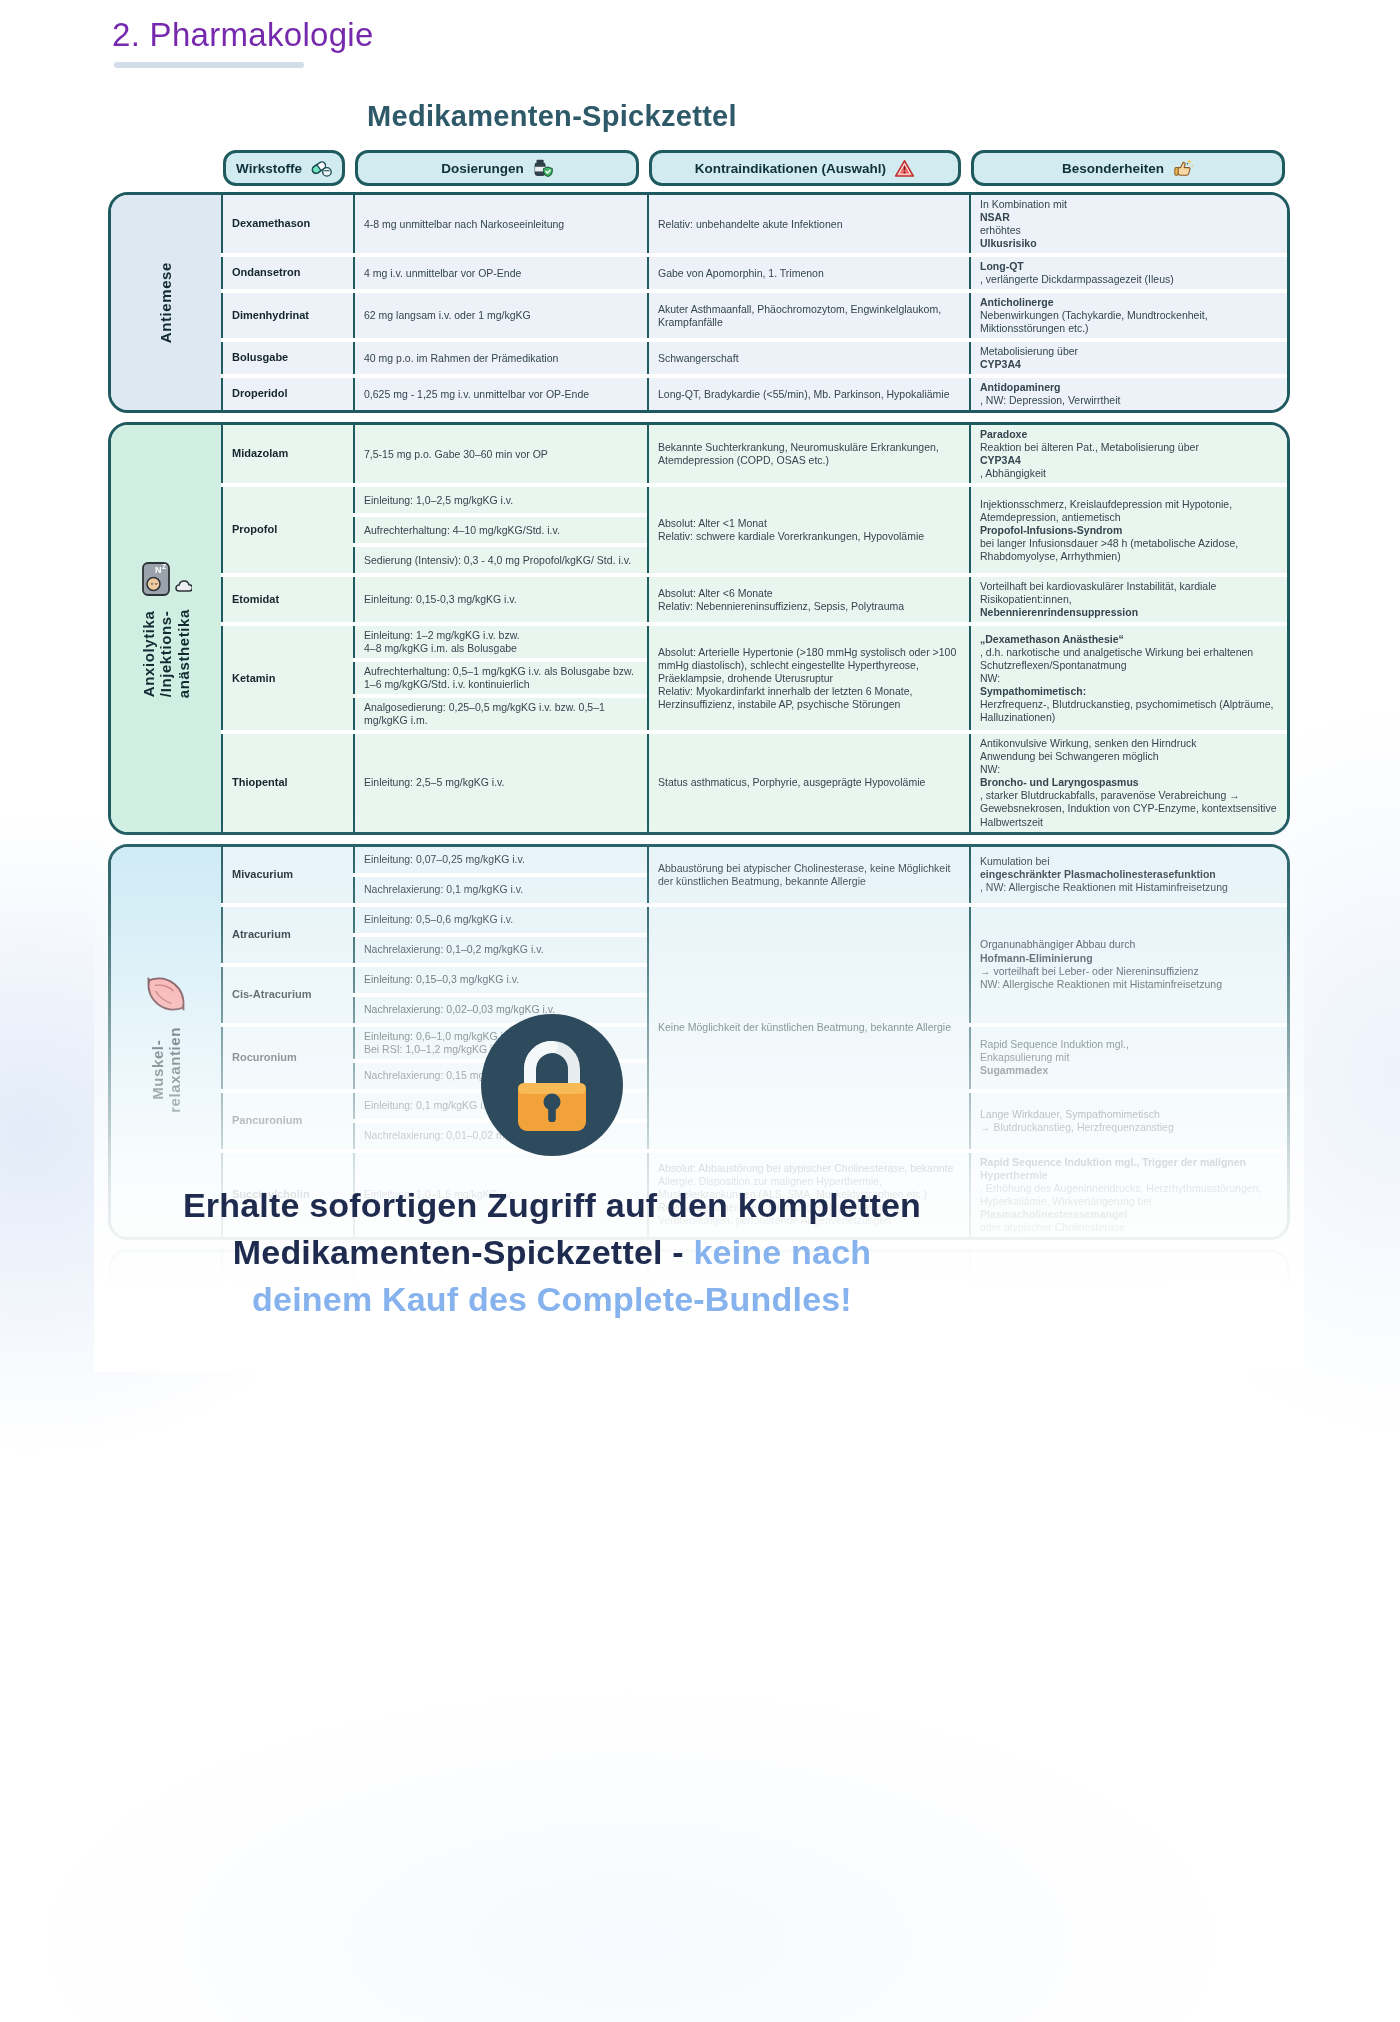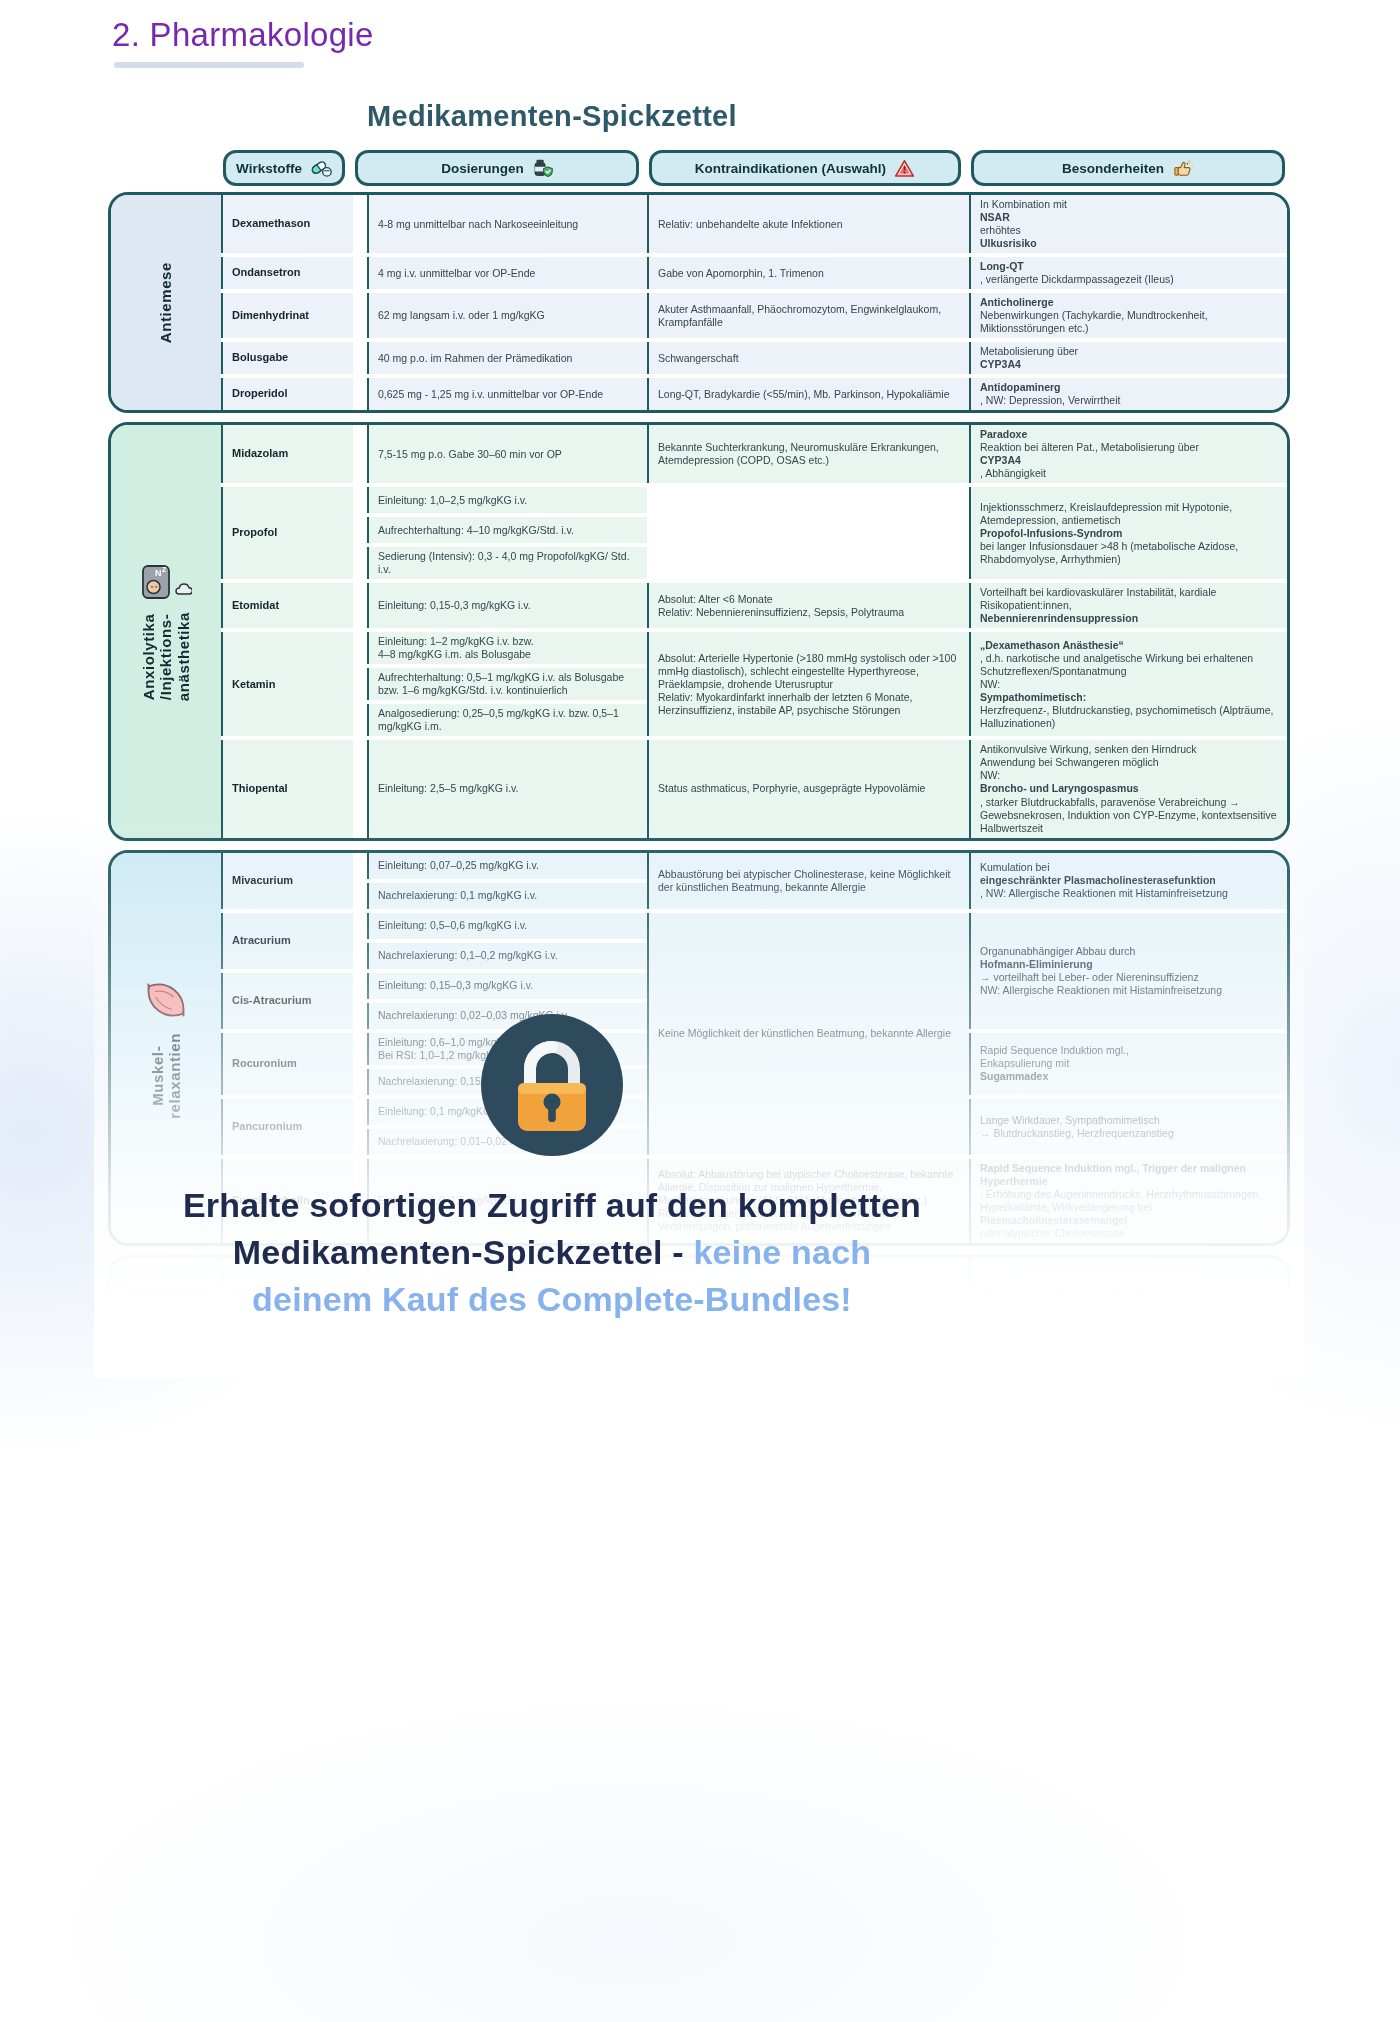--- a/index.html
+++ b/index.html
@@ -29,21 +29,21 @@
     position:relative;row-gap:4px;border:3px solid #1f5a61;border-radius:20px;
     overflow:hidden;background:#ffffff;margin-bottom:9px;
   }
   .cell{
     padding:3px 9px;font-size:10.5px;line-height:1.24;color:#34454f;
     display:flex;flex-direction:column;justify-content:center;
     white-space:pre-line;border-left:2px solid #1f5a61;min-height:20px;
   }
   .label{border-left:none;grid-column:1;align-items:center;justify-content:center;gap:10px;padding:6px 2px;}
   .cName{grid-column:2;}
-  .cDose{grid-column:3;margin-left:14px;}
+  .cDose{grid-column:3;}
   .cKon{grid-column:4;}
   .cBes{grid-column:5;}
   .name{font-weight:bold;color:#14252d;font-size:11px;}
   .vtext{
     writing-mode:vertical-rl;transform:rotate(180deg);
     font-weight:bold;font-size:15px;color:#122b33;text-align:center;
     white-space:pre;letter-spacing:.6px;line-height:1.15;
   }
   .s1 .cell{background:#edf2f9;}   .s1 .label{background:#dde8f3;}
   .s2 .cell{background:#e9f6f0;}   .s2 .label{background:#d0efe2;}
@@ -181,20 +181,22 @@
 
     <div class="cell cName name" style="grid-row:1">Midazolam</div>
     <div class="cell cDose" style="grid-row:1">7,5-15 mg p.o. Gabe 30–60 min vor OP</div>
     <div class="cell cKon" style="grid-row:1">Bekannte Suchterkrankung, Neuromuskuläre Erkrankungen, Atemdepression (COPD, OSAS etc.)</div>
     <div class="cell cBes" style="grid-row:1"><b>Paradoxe</b> Reaktion bei älteren Pat., Metabolisierung über <b>CYP3A4</b>, Abhängigkeit</div>
 
     <div class="cell cName name" style="grid-row:2/span 3">Propofol</div>
     <div class="cell cDose" style="grid-row:2">Einleitung: 1,0–2,5 mg/kgKG i.v.</div>
     <div class="cell cDose" style="grid-row:3">Aufrechterhaltung: 4–10 mg/kgKG/Std. i.v.</div>
     <div class="cell cDose" style="grid-row:4">Sedierung (Intensiv): 0,3 - 4,0 mg Propofol/kgKG/ Std. i.v.</div>
+    <div class="cell cKon" style="grid-row:2/span 3">Absolut: Alter &lt;1 Monat
+Relativ: schwere kardiale Vorerkrankungen, Hypovolämie</div>
     <div class="cell cBes" style="grid-row:2/span 3">Injektionsschmerz, Kreislaufdepression mit Hypotonie, Atemdepression, antiemetisch
 <b>Propofol-Infusions-Syndrom</b> bei langer Infusionsdauer &gt;48 h (metabolische Azidose, Rhabdomyolyse, Arrhythmien)</div>
 
     <div class="cell cName name" style="grid-row:5">Etomidat</div>
     <div class="cell cDose" style="grid-row:5">Einleitung: 0,15-0,3 mg/kgKG i.v.</div>
     <div class="cell cKon" style="grid-row:5">Absolut: Alter &lt;6 Monate
 Relativ: Nebenniereninsuffizienz, Sepsis, Polytrauma</div>
     <div class="cell cBes" style="grid-row:5">Vorteilhaft bei kardiovaskulärer Instabilität, kardiale Risikopatient:innen,
 <b>Nebennierenrindensuppression</b></div>
 

